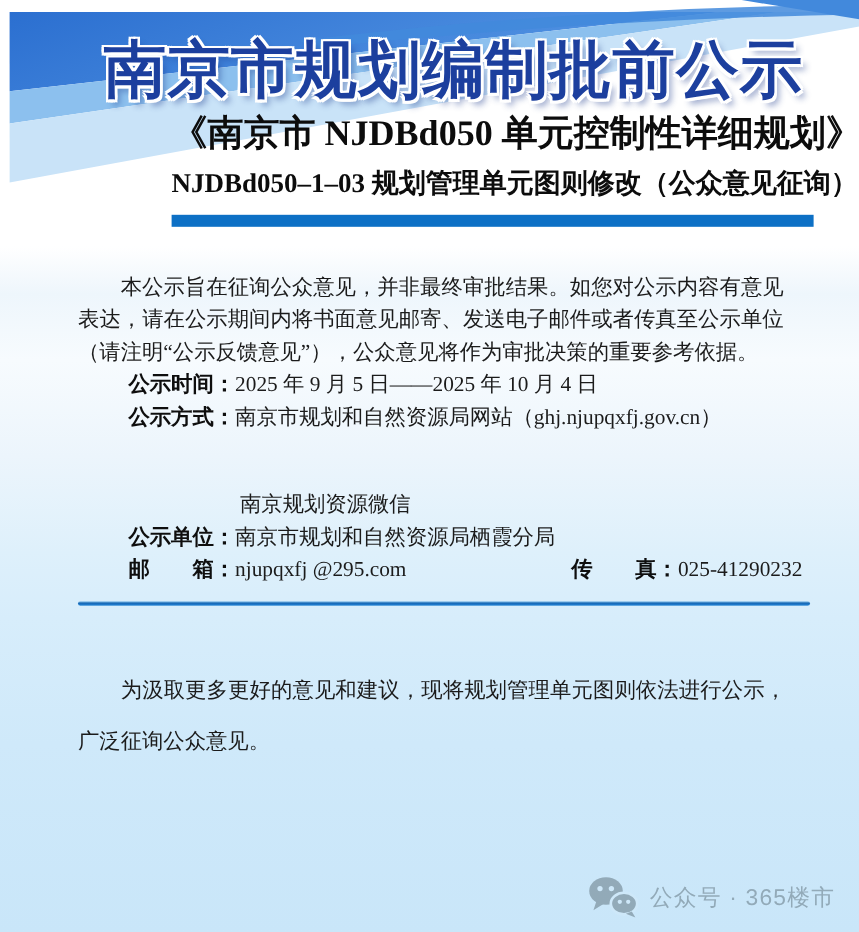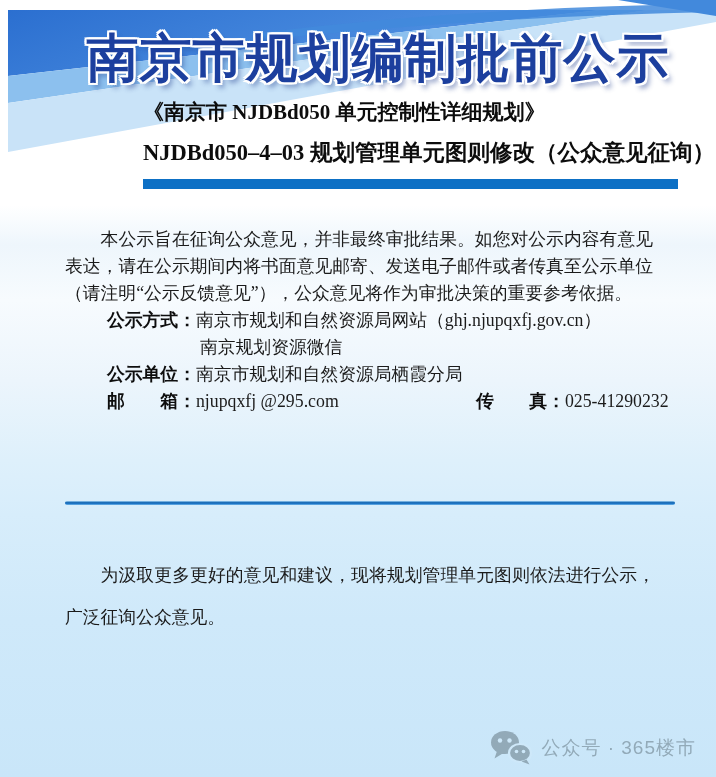--- a/index.html
+++ b/index.html
@@ -24,40 +24,40 @@
     color:#1c3f9e;
     text-shadow:
       -2px -2px 0 #fff, 2px -2px 0 #fff, -2px 2px 0 #fff, 2px 2px 0 #fff,
       -2px 0 0 #fff, 2px 0 0 #fff, 0 -2px 0 #fff, 0 2px 0 #fff,
       4px 5px 5px rgba(30,60,140,.45);
     white-space:nowrap;
     padding-left:20px;
   }
   .subtitle-block{position:absolute;top:98px;left:143px;width:535px;}
   .subtitle-1{
-    text-align:left;font-size:21px;font-weight:700;color:#0c0c0c;
+    text-align:center;font-size:30px;font-weight:700;color:#0c0c0c;
     white-space:nowrap;margin:0 0 13px 0;line-height:28px;
   }
   .subtitle-2{
     text-align:left;font-size:22.5px;font-weight:700;color:#0c0c0c;
     white-space:nowrap;margin:0;line-height:28px;
   }
   .title-bar{margin-top:12px;height:10px;background:#0d70c5;}
   
   .sec1{position:absolute;top:226px;left:65px;width:590px;color:#1b1b1b;}
   .notice-paragraph{
     width:588px;margin:0;
     font-size:17.8px;line-height:27px;
     text-align:justify;text-indent:2em;
   }
   .details{margin-top:0;font-size:17.8px;line-height:27px;}
   .detail-row{position:relative;padding-left:42px;white-space:nowrap;}
   .detail-row .lbl{font-weight:700;color:#0e0e0e;}
   .detail-row .val{font-weight:400;}
-  .detail-row.cont{padding-left:135px;}
+  .detail-row.cont{padding-left:135px;margin-top:46px;}
   .col2{position:absolute;left:411px;top:0;white-space:nowrap;}
   
   .divider{
     position:absolute;top:501px;left:65px;width:610px;height:4px;
     border-radius:2px;
     background:linear-gradient(180deg,#9fd0f2 0%,#1668b4 40%,#1f7bcd 75%,#8ec6ee 100%);
   }
   
   .sec2{position:absolute;top:554px;left:65px;width:590px;color:#1b1b1b;}
   .sec2 p{
@@ -95,29 +95,32 @@
 
       <path d="M250,34 Q480,6 716,4 L716,12 Q490,16 262,40 Z" fill="#4289dc" opacity="0.85"></path>
 
       <polygon points="618,0 716,0 716,16" fill="#4289dc"></polygon>
     </svg>
 
     <div class="page-title">南京市规划编制批前公示</div>
 
     <div class="subtitle-block">
       <div class="subtitle-1">《南京市 NJDBd050 单元控制性详细规划》</div>
-      <div class="subtitle-2">NJDBd050–4–03 规划管理单元图则修改（公众意见征询）</div>
+      <div class="subtitle-2">NJDBd050–1–03 规划管理单元图则修改（公众意见征询）</div>
       <div class="title-bar"></div>
     </div>
   </div>
 
   <div class="sec1">
     <p class="notice-paragraph">本公示旨在征询公众意见，并非最终审批结果。如您对公示内容有意见表达，请在公示期间内将书面意见邮寄、发送电子邮件或者传真至公示单位（请注明“公示反馈意见”），公众意见将作为审批决策的重要参考依据。</p>
 
     <div class="details">
+      <div class="detail-row">
+        <span class="lbl">公示时间：</span><span class="val">2025 年 9 月 5 日——2025 年 10 月 4 日</span>
+      </div>
       <div class="detail-row">
         <span class="lbl">公示方式：</span><span class="val">南京市规划和自然资源局网站（ghj.njupqxfj.gov.cn）</span>
       </div>
       <div class="detail-row cont">
         <span class="val">南京规划资源微信</span>
       </div>
       <div class="detail-row">
         <span class="lbl">公示单位：</span><span class="val">南京市规划和自然资源局栖霞分局</span>
       </div>
       <div class="detail-row">

